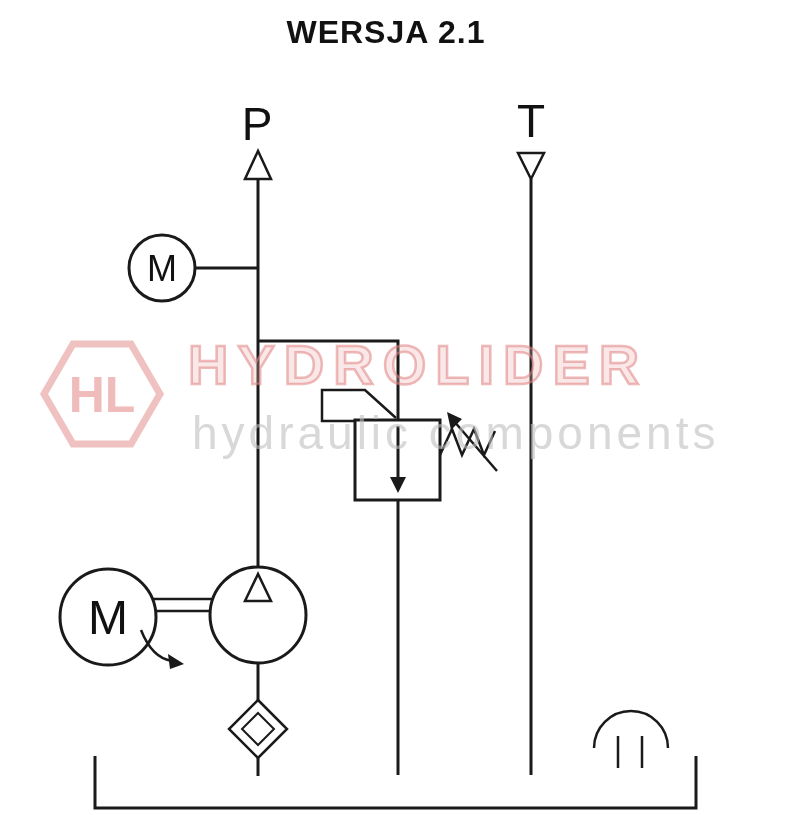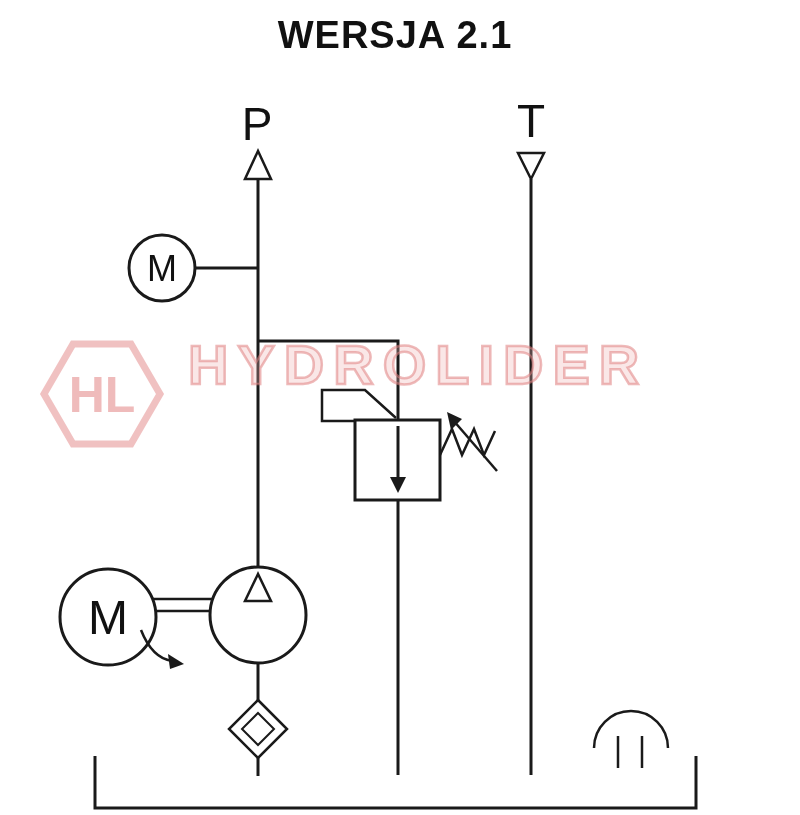--- a/index.html
+++ b/index.html
@@ -1,19 +1,19 @@
 <!DOCTYPE html>
 <html><head>
 <meta charset="utf-8">
 <style>
   html,body{margin:0;padding:0;background:#fff;}
   body{width:800px;height:815px;overflow:hidden;font-family:"Liberation Sans",sans-serif;}
   .canvas{position:relative;width:800px;height:815px;background:#fff;}
   .title{position:absolute;top:14px;left:0;width:772px;text-align:center;
-         font-size:38px;font-weight:bold;color:#111;letter-spacing:1px;padding-left:9px;}
+         font-size:32px;font-weight:bold;color:#111;letter-spacing:1px;}
   .schematic{position:absolute;left:0;top:0;}
   .line{stroke:#1a1a1a;stroke-width:3;fill:none;}
   .thin{stroke-width:2.5;}
   .shape{fill:#ffffff;stroke:#1a1a1a;stroke-width:3;}
   .shape-thin{fill:#ffffff;stroke:#1a1a1a;stroke-width:2.5;}
   .solid{fill:#1a1a1a;stroke:none;}
   .sym-text{fill:#111;font-family:"Liberation Sans",sans-serif;}
   .watermark{position:absolute;left:0;top:0;width:800px;height:815px;pointer-events:none;}
   .wm-brand{position:absolute;left:188px;top:332px;white-space:nowrap;
             font-size:56px;font-weight:bold;letter-spacing:9px;
@@ -90,15 +90,16 @@
 
     <polyline class="line" stroke-width="3.5" points="95,756 95,808 696,808 696,756"></polyline>
   </svg>
 
   <div class="watermark">
     <svg class="wm-logo" width="160" height="160" viewBox="0 0 160 160">
       <polygon points="22,80 51,30 109,30 138,80 109,130 51,130" fill="none" stroke="rgba(226,132,132,0.5)" stroke-width="7"></polygon>
       <text x="80" y="98" font-size="50" font-weight="bold" text-anchor="middle" fill="rgba(226,132,132,0.55)" font-family="Liberation Sans, sans-serif">HL</text>
     </svg>
     <div class="wm-brand">HYDROLIDER</div>
+    <div class="wm-tagline">hydraulic components</div>
   </div>
 
 </div>
 
 </body></html>

